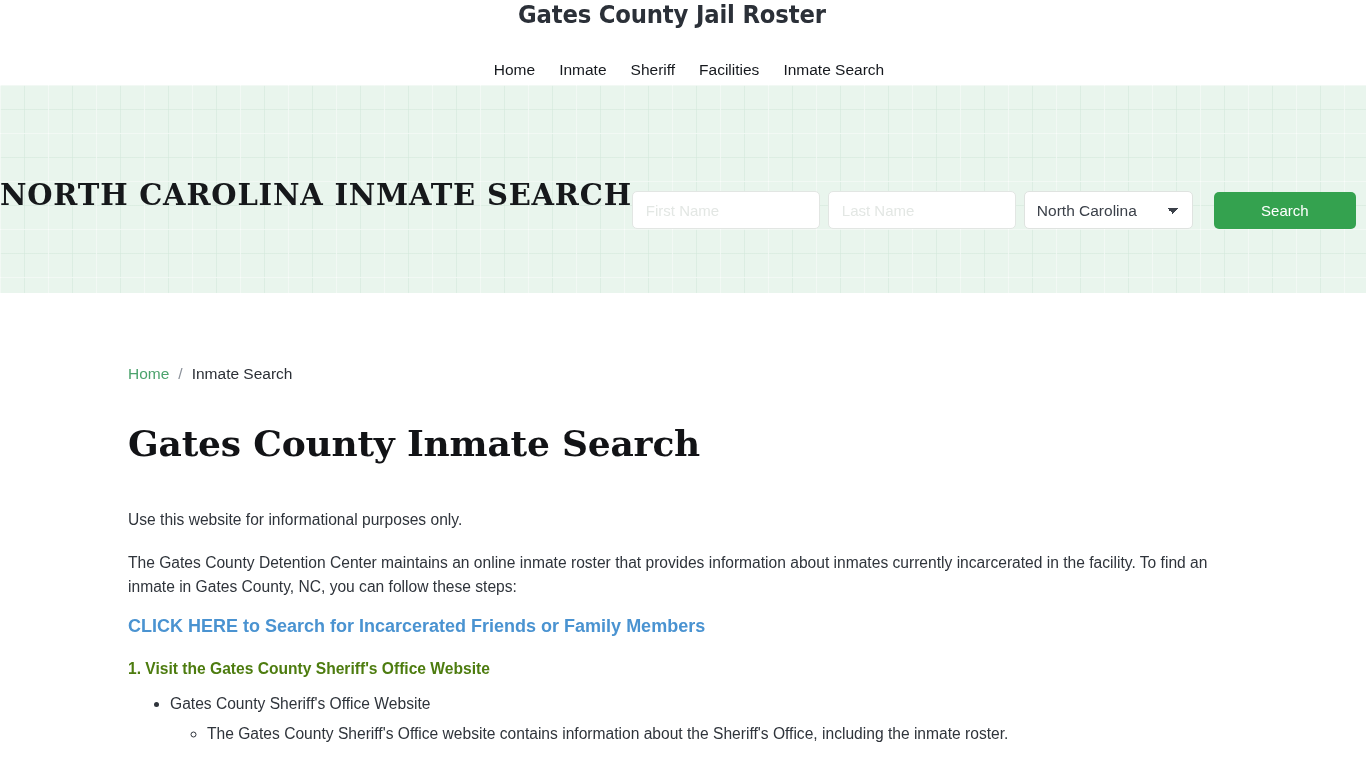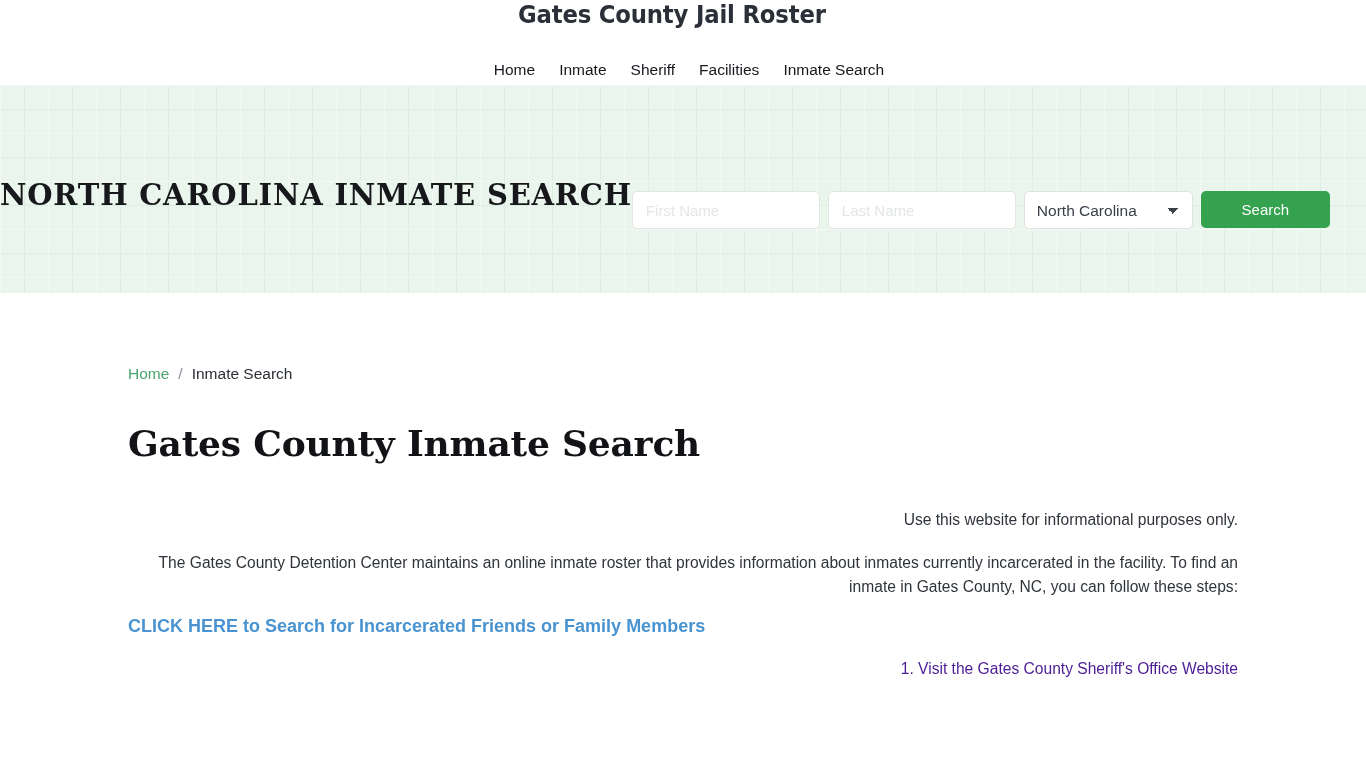--- a/index.html
+++ b/index.html
@@ -80,21 +80,21 @@
     font-size: 29px;
     font-weight: 700;
     letter-spacing: 0.8px;
     color: #16181b;
     margin: 0 0 31px 0;
     text-transform: uppercase;
     text-align: center;
   }
   .search-form {
     display: flex;
-    align-items: flex-start;
+    align-items: center;
     gap: 8px;
   }
   .text-input {
     width: 188px;
     height: 38px;
     border: 1px solid #e2e6e3;
     border-radius: 5px;
     background: #ffffff;
     padding: 0 13px;
     font-family: "Liberation Sans", sans-serif;
@@ -123,31 +123,32 @@
     background-image:
       linear-gradient(45deg, transparent 50%, #3b4049 50%),
       linear-gradient(135deg, #3b4049 50%, transparent 50%);
     background-position:
       calc(100% - 19px) 16px,
       calc(100% - 13.5px) 16px;
     background-size: 6px 6px, 6px 6px;
     background-repeat: no-repeat;
   }
   .search-button {
-    width: 129px;
+    width: 142px;
     height: 37px;
     border: none;
     border-radius: 5px;
     background: #34a24f;
     color: #ffffff;
     font-family: "Liberation Sans", sans-serif;
     font-size: 15px;
     font-weight: 400;
     cursor: pointer;
     outline: none;
+    margin-left: 13px;
   }
 
   
   .content {
     padding: 0 128px;
     max-width: 1366px;
   }
   .breadcrumb {
     padding-top: 72px;
     font-family: "Liberation Sans", sans-serif;
@@ -178,42 +179,40 @@
     margin: 40px 0 0 0;
     line-height: 1.15;
   }
   p.body-text {
     font-family: "Liberation Sans", sans-serif;
     font-size: 15.6px;
     line-height: 1.56;
     color: #2f343b;
     margin: 44px 0 0 0;
     max-width: 1110px;
-    text-align: right;
   }
   p.body-text + p.body-text {
     margin-top: 18px;
   }
   a.cta-link {
     display: inline-block;
     font-family: "Liberation Sans", sans-serif;
     font-size: 18px;
     font-weight: 700;
     color: #4a93d1;
     text-decoration: none;
     margin-top: 17px;
     cursor: pointer;
   }
   h2.step-heading {
     font-family: "Liberation Sans", sans-serif;
     font-size: 15.6px;
-    font-weight: 400;
-    color: #4c1d95;
+    font-weight: 700;
+    color: #4d7c0f;
     margin: 23px 0 0 0;
-    text-align: right;
   }
   ul.step-list {
     margin: 14px 0 0 0;
     padding-left: 42px;
     list-style-type: disc;
   }
   ul.step-list > li {
     font-family: "Liberation Sans", sans-serif;
     font-size: 15.6px;
     line-height: 1.56;
@@ -266,16 +265,24 @@
 
   <h1 class="page-title">Gates County Inmate Search</h1>
 
   <p class="body-text">Use this website for informational purposes only.</p>
   <p class="body-text">The Gates County Detention Center maintains an online inmate roster that provides information about inmates currently incarcerated in the facility. To find an inmate in Gates County, NC, you can follow these steps:</p>
 
   <a class="cta-link">CLICK HERE to Search for Incarcerated Friends or Family Members</a>
 
   <h2 class="step-heading">1. Visit the Gates County Sheriff's Office Website</h2>
 
+  <ul class="step-list">
+    <li>
+      <span>Gates County Sheriff's Office Website</span>
+      <ul class="step-sublist">
+        <li>The Gates County Sheriff's Office website contains information about the Sheriff's Office, including the inmate roster.</li>
+      </ul>
+    </li>
+  </ul>
 
   
 
 </main>
 
 </body></html>

